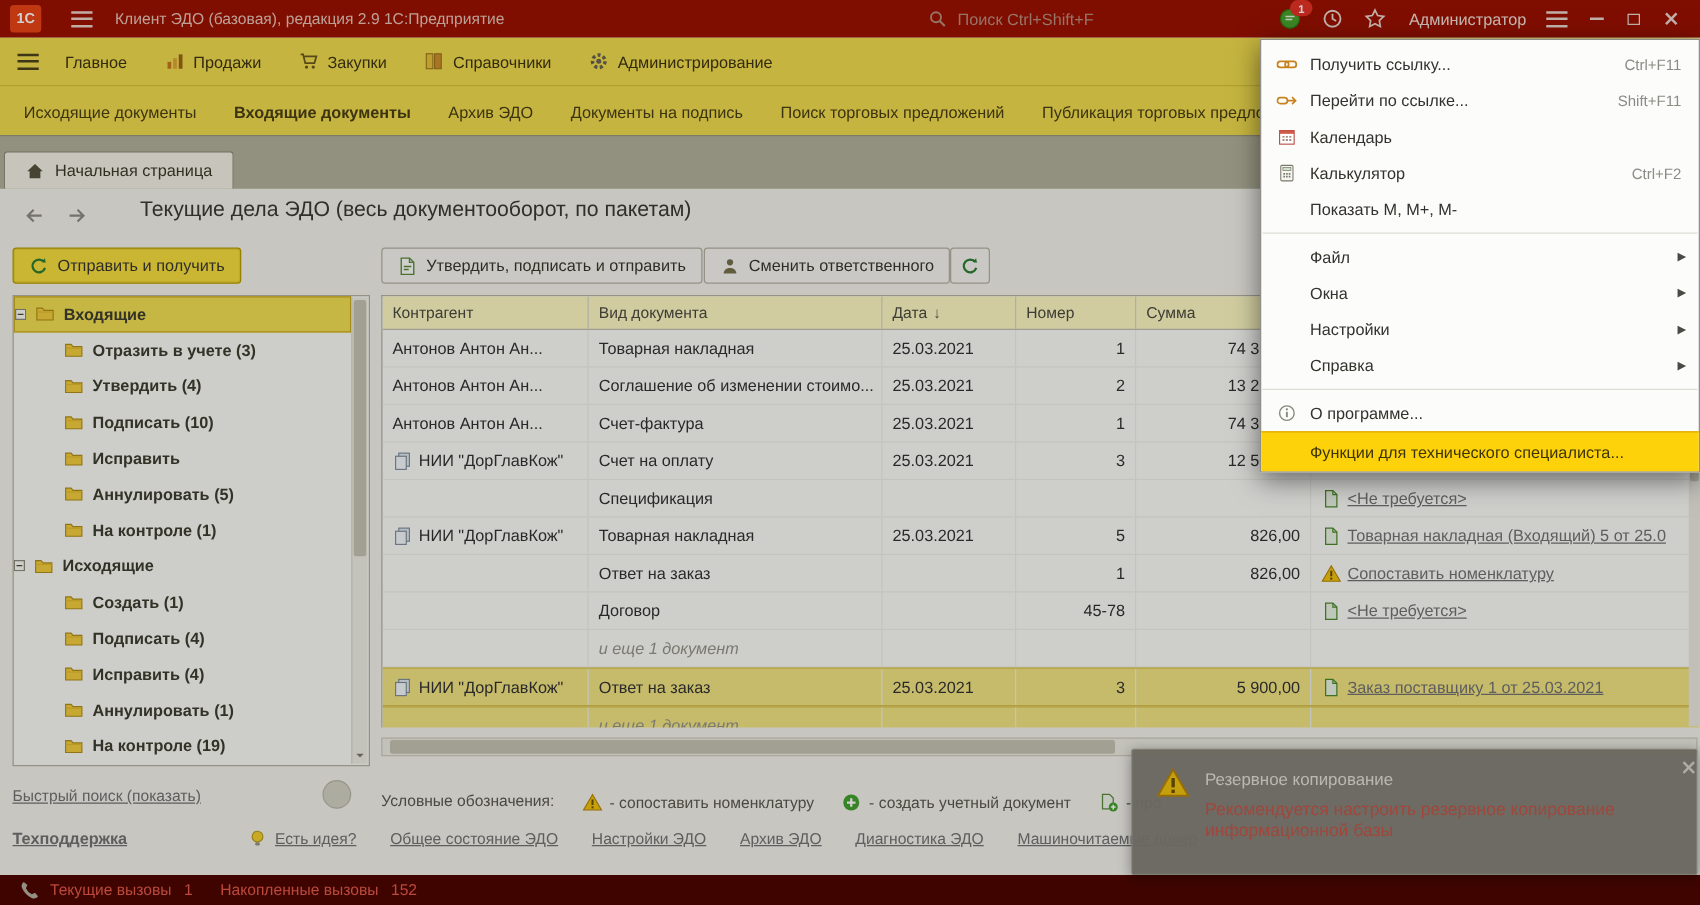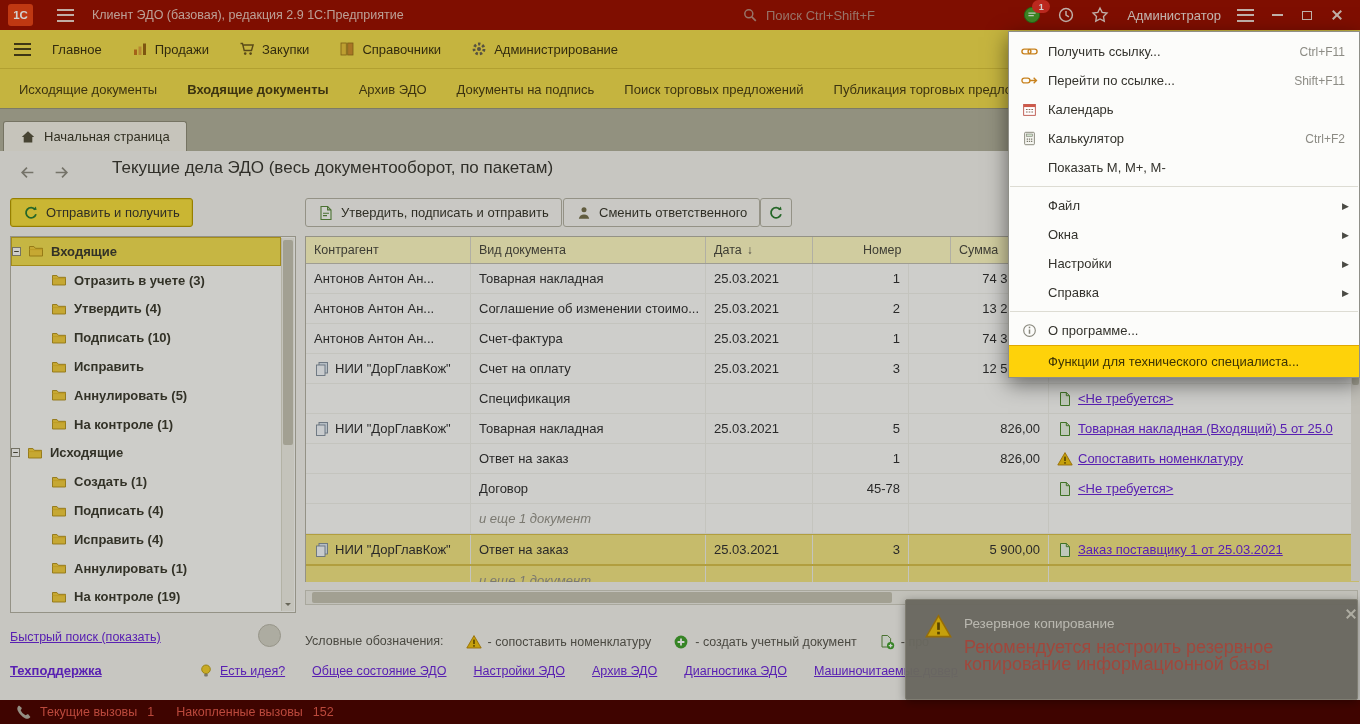--- a/index.html
+++ b/index.html
@@ -67,42 +67,42 @@
   
   .table{position:absolute;left:305px;top:236px;width:1055px;height:346px;background:#fcfcf8;border-top:1px solid #b5b3a4;border-left:1px solid #b5b3a4;box-sizing:border-box;overflow:hidden}
   .t-head{display:flex;height:26px;background:#fef9c3;border-bottom:1px solid #c2c0b2;color:#4c4b40}
   .th{display:flex;align-items:center;gap:5px;padding:0 8px;font-size:12.5px;border-right:1px solid #d8d6c8;box-sizing:border-box;overflow:hidden;white-space:nowrap}
   .sort-arr{color:#5a594e;font-size:12px}
   .t-row{display:flex;height:29px;border-bottom:1px solid #f0efe8}
   .t-row.selected{background:#f2e483;border-top:1px solid #d8c14e;border-bottom:1px solid #d8c14e}
   .td{display:flex;align-items:center;gap:5px;padding:0 8px;border-right:1px solid #f0efe8;box-sizing:border-box;overflow:hidden;white-space:nowrap}
   .td.num{justify-content:flex-end}
   .td.italic{font-style:italic;color:#96948a}
-  .lnk{color:#6d28d9;text-decoration:underline;cursor:pointer}
+  .lnk{color:#737373;text-decoration:underline;cursor:pointer}
   .t-vscroll{position:absolute;right:0;top:263px;width:9px;height:318px;background:#eceae1}
   .t-vthumb{position:absolute;left:1px;right:1px;top:2px;height:120px;background:#c6c4b3;border-radius:2px}
   .hscroll{position:absolute;left:305px;top:590px;width:1053px;height:15px;background:#edece3;border:1px solid #cfcdc0;box-sizing:border-box}
   .h-thumb{position:absolute;left:6px;top:1px;bottom:1px;width:580px;background:#c6c4b3;border-radius:2px}
 
   
   .qsearch{position:absolute;left:10px;top:630px;font-size:12.5px}
   .circle-btn{position:absolute;left:258px;top:624px;width:23px;height:23px;border-radius:50%;background:#d4d2c5;border:1px solid #b9b7a8;box-sizing:border-box}
   .support{position:absolute;left:10px;top:663px;font-weight:bold}
   .legend{position:absolute;left:305px;top:634px;display:flex;align-items:flex-start;font-size:12.5px;color:#5b5950;white-space:nowrap}
   .legend .li{display:flex;align-items:center;gap:6px;margin-left:22px}
   .flinks{position:absolute;left:198px;top:663px;display:flex;align-items:center;white-space:nowrap;font-size:12.5px}
   .flinks .fl{margin-right:27px}
   .flinks .icn{margin-right:6px}
 
   
   .toast{position:absolute;left:905px;top:599px;width:451px;height:99px;background:rgba(129,127,117,0.97);border:1px solid #9b998c;border-radius:2px;box-shadow:0 2px 10px rgba(0,0,0,.35);z-index:10}
   .toast-warn{position:absolute;left:18px;top:13px;width:29px;height:27px}
   .toast-warn svg{width:100%;height:100%}
   .toast-title{position:absolute;left:58px;top:16px;font-size:13.5px;color:#e2e0d6}
-  .toast-body{position:absolute;left:58px;top:39px;width:330px;font-size:18px;line-height:17px;color:#c4574a}
+  .toast-body{position:absolute;left:58px;top:39px;width:330px;font-size:14px;line-height:17px;color:#c4574a}
   .toast-ctrl{position:absolute;top:8px;right:12px;display:flex;gap:14px;align-items:center;color:#d6d4c7}
   .toast-ctrl .g-min{width:9px}
   .toast-ctrl .g-x{transform:scale(.8)}
 
   
   .statusbar{position:absolute;left:0;bottom:0;width:100%;height:24px;background:#4e0600;display:flex;align-items:center;padding-left:16px;box-sizing:border-box}
   .sb-item{color:#e4594a;font-size:12.5px;margin-right:10px}
   .statusbar .icn{margin-right:8px}
 
   
@@ -444,21 +444,21 @@
         <div class="th" style="width: 165px;">
           <span>Контрагент</span>
         </div>
         <div class="th" style="width: 235px;">
           <span>Вид документа</span>
         </div>
         <div class="th" style="width: 107px;">
           <span>Дата</span>
           <span class="sort-arr">↓</span>
         </div>
-        <div class="th" style="width: 96px; margin-left: 42px;">
+        <div class="th" style="width: 96px;">
           <span>Номер</span>
         </div>
         <div class="th" style="width: 140px;">
           <span>Сумма</span>
         </div>
         <div class="th" style="flex: 1 1 0%;">
           <span></span>
         </div>
       </div>
     <div id="t-body">

